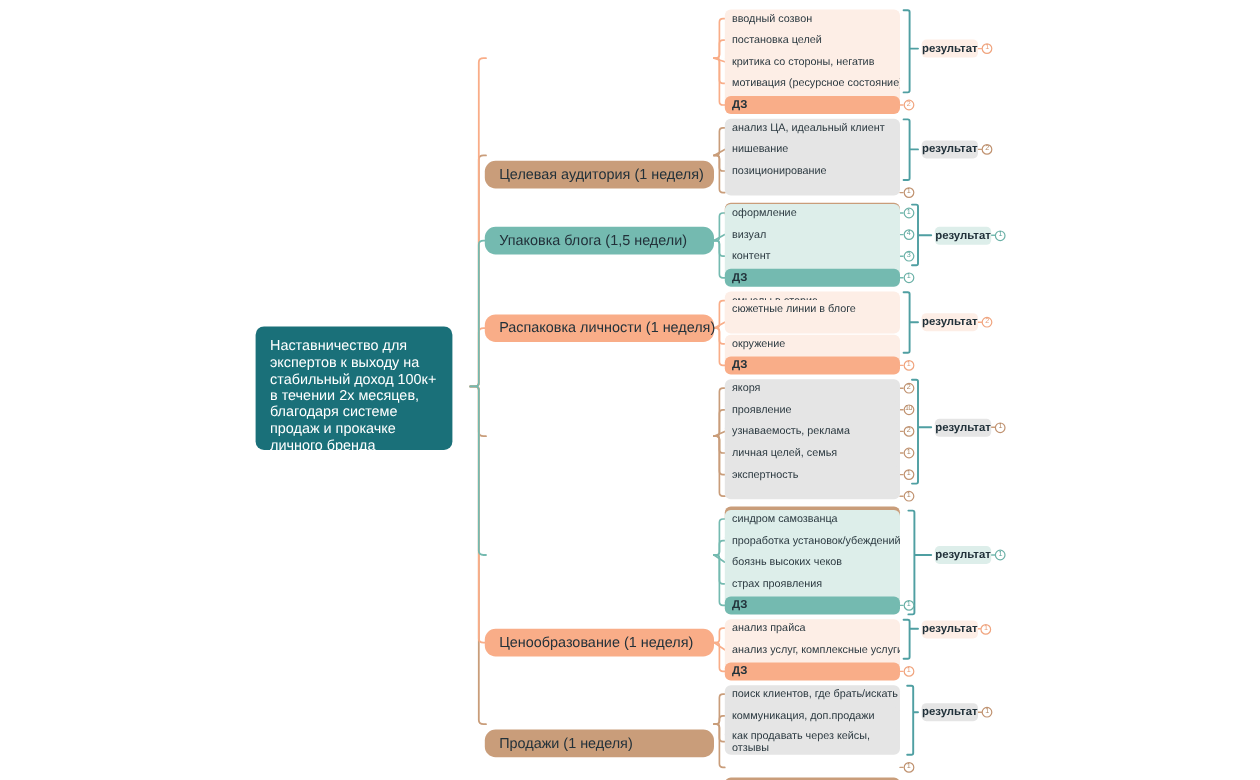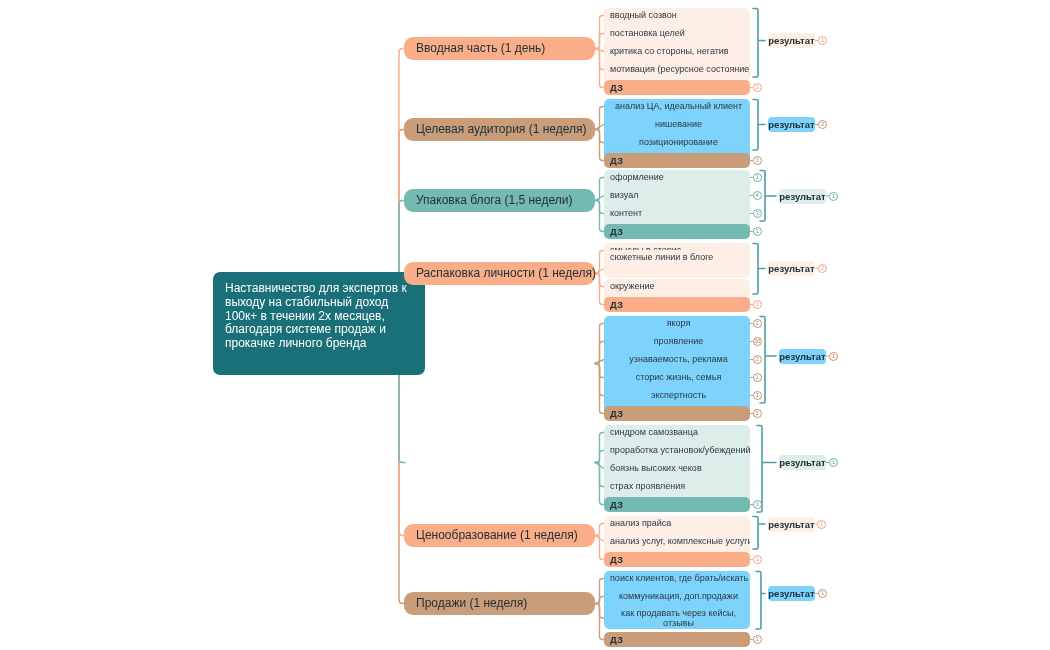--- a/index.html
+++ b/index.html
@@ -1,36 +1,36 @@
 <!DOCTYPE html>
 <html><head>
 <meta charset="utf-8">
 <style>
   html,body{margin:0;padding:0;background:#ffffff;}
   .canvas{position:relative;width:1050px;height:650px;background:#fff;overflow:hidden;
           font-family:"Liberation Sans",sans-serif;}
   svg.wires{position:absolute;left:0;top:0;width:1050px;height:650px;}
   .node{position:absolute;box-sizing:border-box;white-space:nowrap;color:#2b3940;}
-  .root-node{left:213px;top:272px;width:212px;height:103px;border-radius:7px;
+  .root-node{left:213px;top:272px;width:164px;height:103px;border-radius:7px;
              color:#fff;font-size:12px;line-height:13.8px;padding:10px 12px;white-space:normal;}
   .topic{left:404px;width:191px;height:23px;border-radius:9px;font-size:12px;
          line-height:23px;padding-left:12px;color:#22313a;}
   .item{left:604px;width:146px;height:28px;border-radius:5px;font-size:9px;
         line-height:15px;padding:0 3px 0 6px;color:#2b3940;overflow:hidden;}
   .item.tall{height:22px;white-space:normal;line-height:10px;padding-top:1px;}
   .dz{left:604px;width:146px;height:15px;border-radius:5px;font-size:9.5px;font-weight:bold;
       line-height:15px;padding-left:6px;color:#21313a;}
   .result{width:47px;height:15px;border-radius:4px;font-size:9.5px;font-weight:bold;
           line-height:15px;text-align:center;color:#21313a;}
   .badge{position:absolute;width:9px;height:9px;box-sizing:border-box;border-radius:50%;
          background:#fff;font-size:6px;line-height:7px;text-align:center;letter-spacing:-0.5px;
          font-family:"Liberation Sans",sans-serif;}
   
   .bg-salmon{background:#f9ad88;}  .bg-salmon-l{background:#fdeee6;}
-  .bg-tan{background:#c99d7a;}     .bg-tan-l{background:#7dd3fc;text-align:center;}
+  .bg-tan{background:#c99d7a;margin-top:16px;}     .bg-tan-l{background:#e5e5e5;}
   .bg-teal{background:#74bab0;}    .bg-teal-l{background:#ddeeea;}
   .bd-salmon{border:1px solid #f0a47e;color:#e89a74;}
   .bd-tan{border:1px solid #c09270;color:#b08663;}
   .bd-teal{border:1px solid #6bb1a7;color:#58a29a;}
 </style>
 </head>
 <body>
 
 <div class="canvas">
 
@@ -111,21 +111,20 @@
       <path stroke="#f9ad88" d="M750 304.5 H752.5 M815 268.5 H818"></path>
       <path stroke="#c99d7a" d="M750 323.5 H752.5 M750 341.5 H752.5 M750 359.5 H752.5 M750 377.5 H752.5 M750 395.5 H752.5 M750 413.5 H752.5 M826 356 H829"></path>
       <path stroke="#74bab0" d="M750 504.5 H752.5 M826 462.5 H829"></path>
       <path stroke="#f9ad88" d="M750 559.5 H752.5 M815 524 H817"></path>
       <path stroke="#c99d7a" d="M750 639.5 H752.5 M815 593.5 H818"></path>
     </g>
   </svg>
 
   <div class="node root-node" style="background:#1a7079">Наставничество для экспертов к выходу на стабильный доход 100к+ в течении 2х месяцев, благодаря системе продаж и прокачке личного бренда</div>
 
-  <div class="node topic bg-salmon" style="top:37px">Вводная часть (1 день)</div>
   <div class="node item bg-salmon-l" style="top:8px">вводный созвон</div>
   <div class="node item bg-salmon-l" style="top:26px">постановка целей</div>
   <div class="node item bg-salmon-l" style="top:44px">критика со стороны, негатив</div>
   <div class="node item bg-salmon-l" style="top:62px">мотивация (ресурсное состояние)</div>
   <div class="node dz bg-salmon" style="top:80px">ДЗ</div>
   <div class="node result bg-salmon-l" style="left:768px;top:33px">результат</div>
   <div class="badge bd-salmon" style="left:752.5px;top:83px">2</div>
   <div class="badge bd-salmon" style="left:818px;top:36px">1</div>
 
   <div class="node topic bg-tan" style="top:118px">Целевая аудитория (1 неделя)</div>
@@ -154,21 +153,21 @@
   <div class="node item bg-salmon-l" style="top:250px">сюжетные линии в блоге</div>
   <div class="node item bg-salmon-l" style="top:279px">окружение</div>
   <div class="node dz bg-salmon" style="top:297px">ДЗ</div>
   <div class="node result bg-salmon-l" style="left:768px;top:261px">результат</div>
   <div class="badge bd-salmon" style="left:752.5px;top:300px">1</div>
   <div class="badge bd-salmon" style="left:818px;top:264px">2</div>
 
   <div class="node item bg-tan-l" style="top:316px">якоря</div>
   <div class="node item bg-tan-l" style="top:334px">проявление</div>
   <div class="node item bg-tan-l" style="top:352px">узнаваемость, реклама</div>
-  <div class="node item bg-tan-l" style="top:370px">сторис жизнь, семья</div>
+  <div class="node item bg-tan-l" style="top:370px">личная целей, семья</div>
   <div class="node item bg-tan-l" style="top:388px">экспертность</div>
   <div class="node dz bg-tan" style="top:406px">ДЗ</div>
   <div class="node result bg-tan-l" style="left:779px;top:348.5px">результат</div>
   <div class="badge bd-tan" style="left:752.5px;top:319px">2</div>
   <div class="badge bd-tan" style="left:752.5px;top:337px">10</div>
   <div class="badge bd-tan" style="left:752.5px;top:355px">2</div>
   <div class="badge bd-tan" style="left:752.5px;top:373px">1</div>
   <div class="badge bd-tan" style="left:752.5px;top:391px">1</div>
   <div class="badge bd-tan" style="left:752.5px;top:409px">1</div>
   <div class="badge bd-tan" style="left:829px;top:351.5px">1</div>

